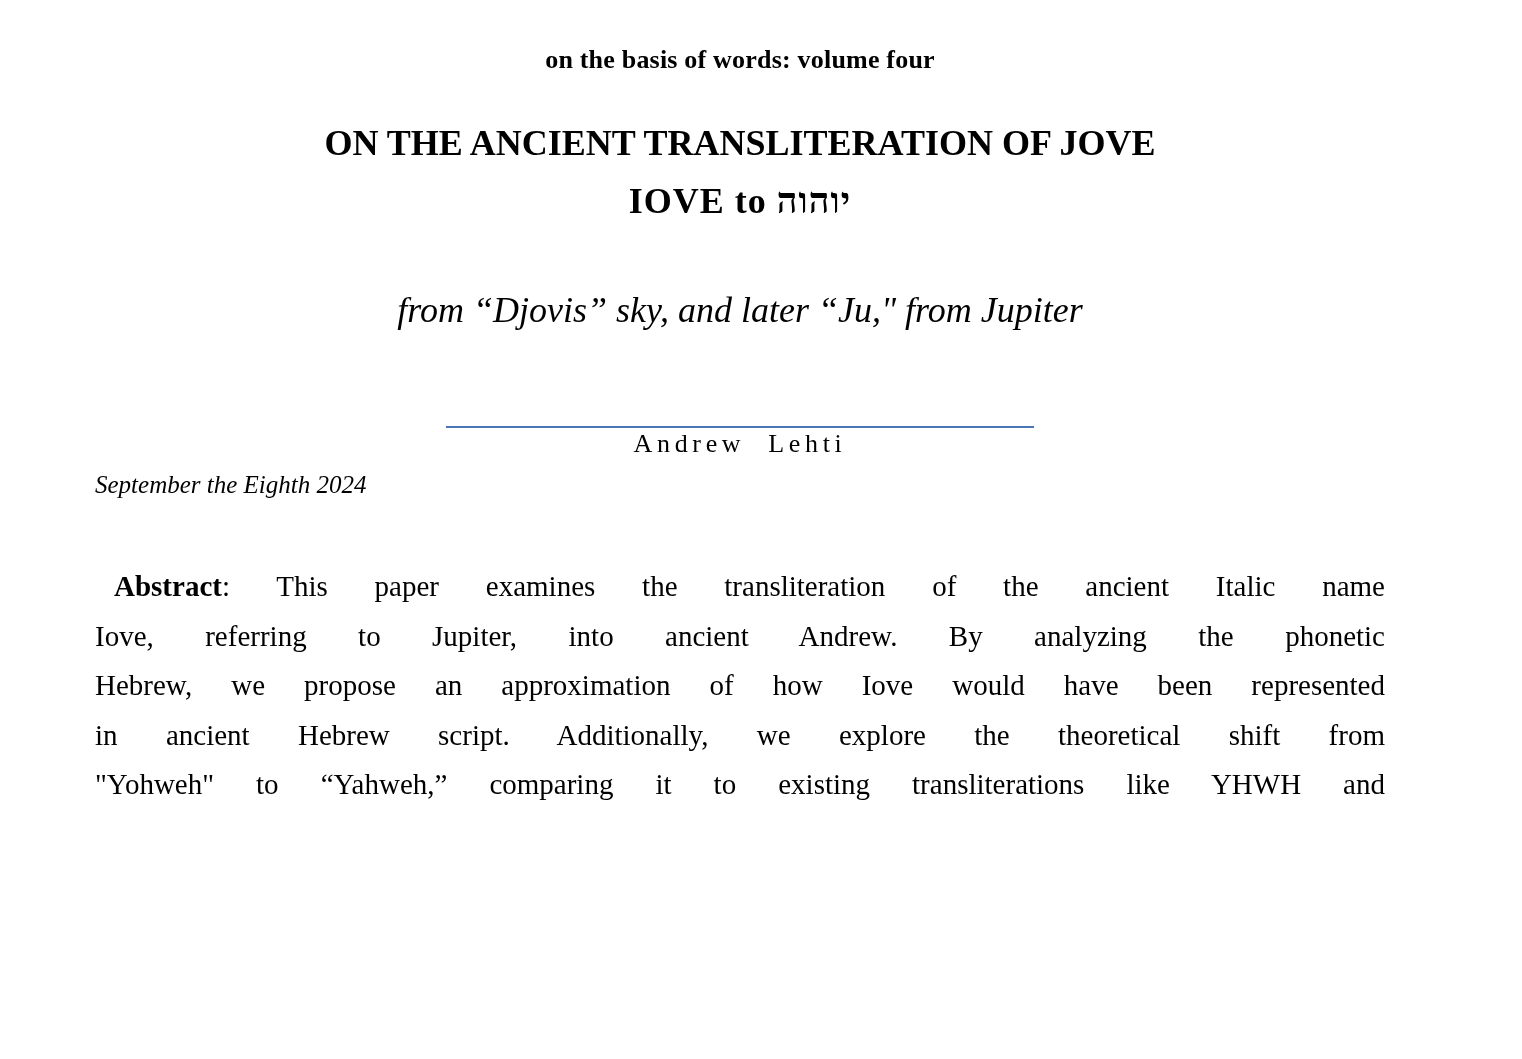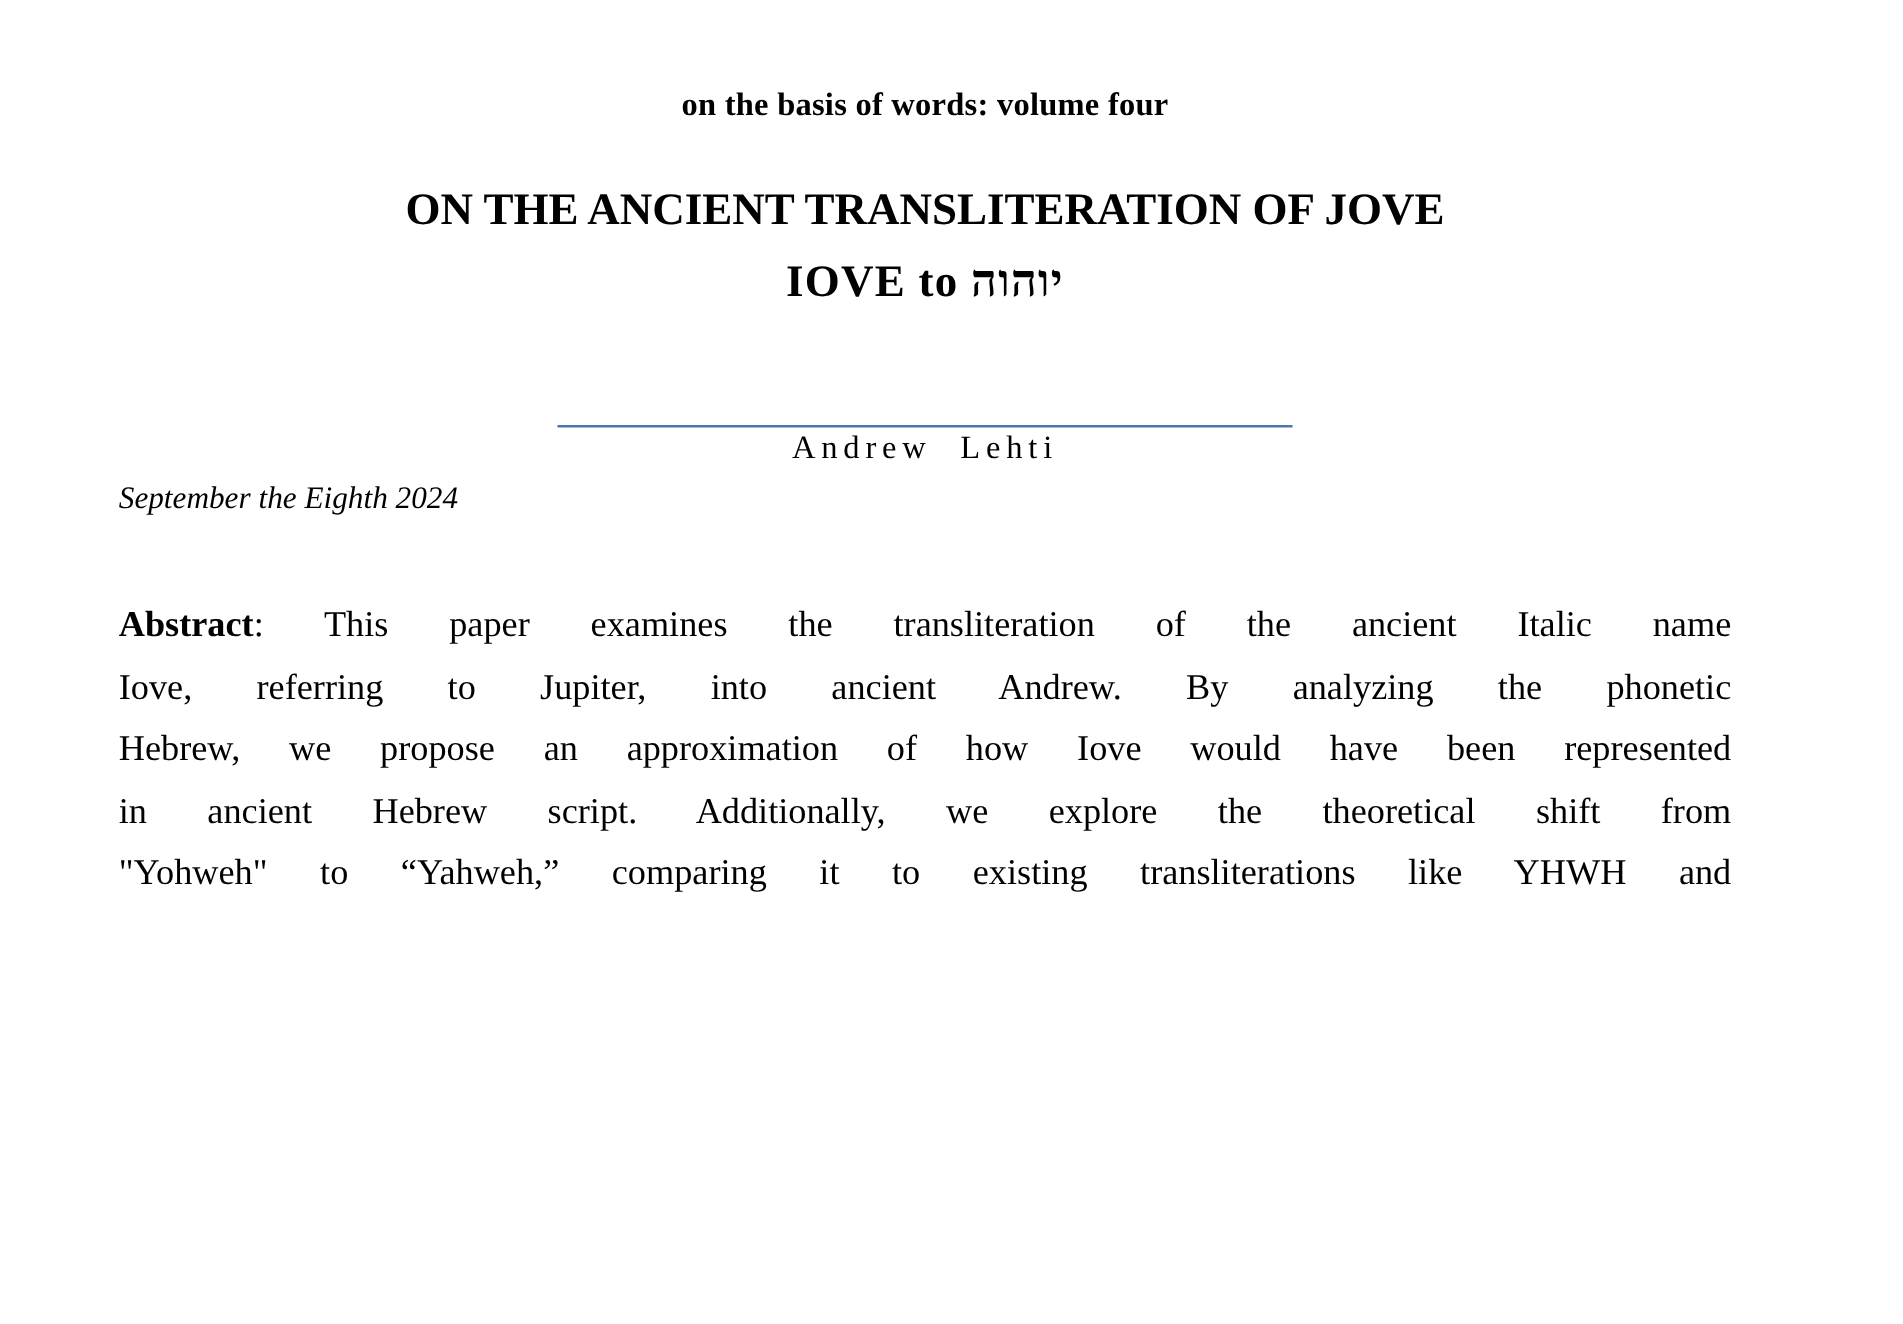--- a/index.html
+++ b/index.html
@@ -11,21 +11,21 @@
     width: 1522px;
     height: 1059px;
     color: #000000;
     font-family: "Liberation Serif", "DejaVu Serif", serif;
     overflow: hidden;
   }
   .page {
     box-sizing: border-box;
     width: 1522px;
     height: 1059px;
-    padding-top: 68px;
+    padding-top: 44px;
   }
   .content {
     margin-left: 95px;
     width: 1290px;
   }
   .series {
     text-align: center;
     font-weight: bold;
     font-size: 26px;
     line-height: 32px;
@@ -80,34 +80,36 @@
   }
   .abs-line {
     text-align: justify;
     text-align-last: justify;
   }
   .abs-line.last {
     text-align-last: left;
   }
   .bold {
     font-weight: bold;
+    margin-left: 19px;
   }
 </style>
 </head>
 <body>
 
 <div class="page">
   <div class="content">
 
     <div class="series">on the basis of words: volume four</div>
 
     <div class="title">ON THE ANCIENT TRANSLITERATION OF JOVE</div>
 
     <div class="subtitle">IOVE to יוהוה</div>
 
+    <div class="epigraph">from “Djovis” sky, and later “Ju," from Jupiter</div>
 
     <hr class="rule" style="background: rgb(74, 119, 180);">
 
     <div class="author">Andrew Lehti</div>
 
     <div class="date">September the Eighth 2024</div>
 
     <div class="abstract">
       <div class="abs-line"><span class="bold">Abstract</span><span>: This paper examines the transliteration of the ancient Italic name</span></div>
       <div class="abs-line">Iove, referring to Jupiter, into ancient Andrew. By analyzing the phonetic</div>

